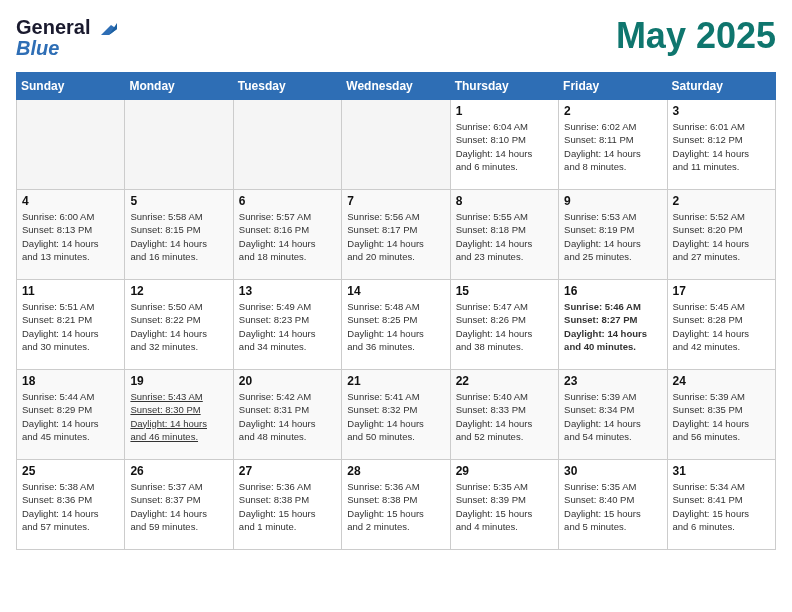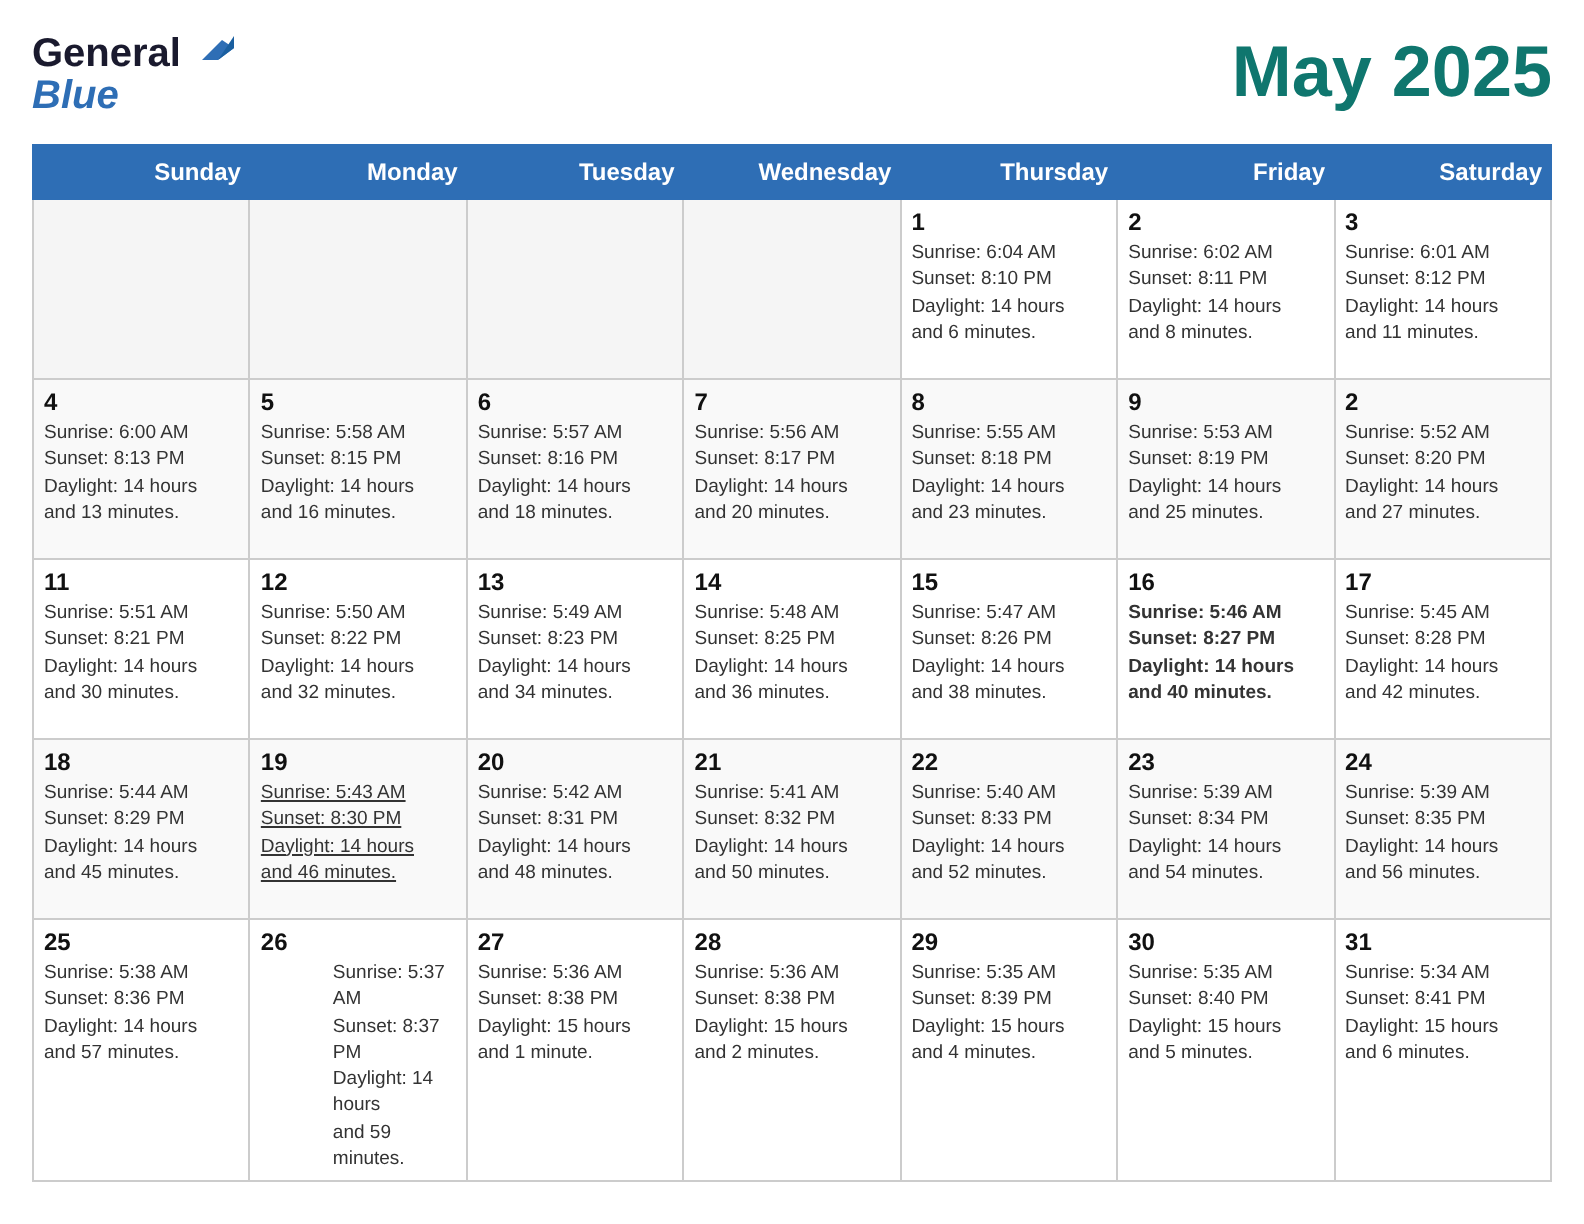--- a/index.html
+++ b/index.html
@@ -38,21 +38,21 @@
       width: 100%;
       border-collapse: collapse;
       table-layout: fixed;
     }
     th {
       background-color: #2e6eb5;
       color: white;
       font-size: 12px;
       font-weight: bold;
       padding: 6px 4px;
-      text-align: right;
+      text-align: left;
       border: 1px solid #2e6eb5;
     }
     td {
       border: 1px solid #ccc;
       vertical-align: top;
       padding: 4px 5px;
       height: 90px;
       font-size: 10px;
       color: #333;
       background: #fff;
@@ -69,21 +69,21 @@
     .day-info {
       font-size: 9.5px;
       line-height: 1.4;
       color: #333;
     }
     tr:nth-child(even) td:not(.empty) {
       background: #f9f9f9;
     }
     .logo-row {
       display: flex;
-      align-items: flex-start;
+      align-items: flex-end;
       gap: 3px;
     }
   </style>
 </head>
 <body>
 
 <div class="header">
   <div class="logo">
     <div class="logo-row">
       <span style="font-size:20px;font-weight:bold;color:#1a1a2e;">General</span>
@@ -295,21 +295,21 @@
       <tr>
         <td>
           <div class="day-number">25</div>
           <div class="day-info" style="white-space: pre-line;">Sunrise: 5:38 AM
 Sunset: 8:36 PM
 Daylight: 14 hours
 and 57 minutes.</div>
         </td>
         <td>
           <div class="day-number">26</div>
-          <div class="day-info" style="white-space: pre-line; margin-left: 36px;">Sunrise: 5:37 AM
+          <div class="day-info" style="white-space: pre-line;">Sunrise: 5:37 AM
 Sunset: 8:37 PM
 Daylight: 14 hours
 and 59 minutes.</div>
         </td>
         <td>
           <div class="day-number">27</div>
           <div class="day-info" style="white-space: pre-line;">Sunrise: 5:36 AM
 Sunset: 8:38 PM
 Daylight: 15 hours
 and 1 minute.</div>

